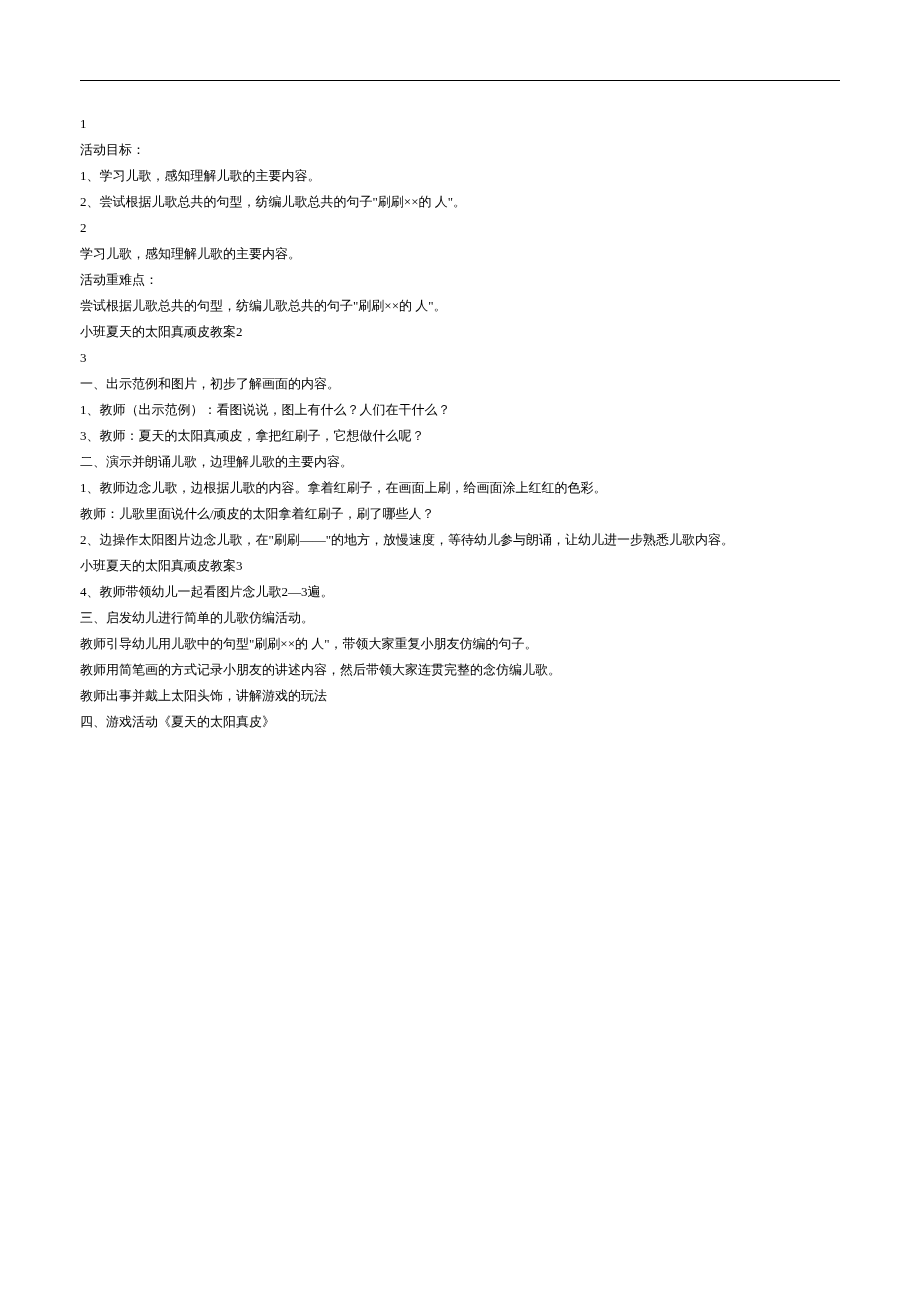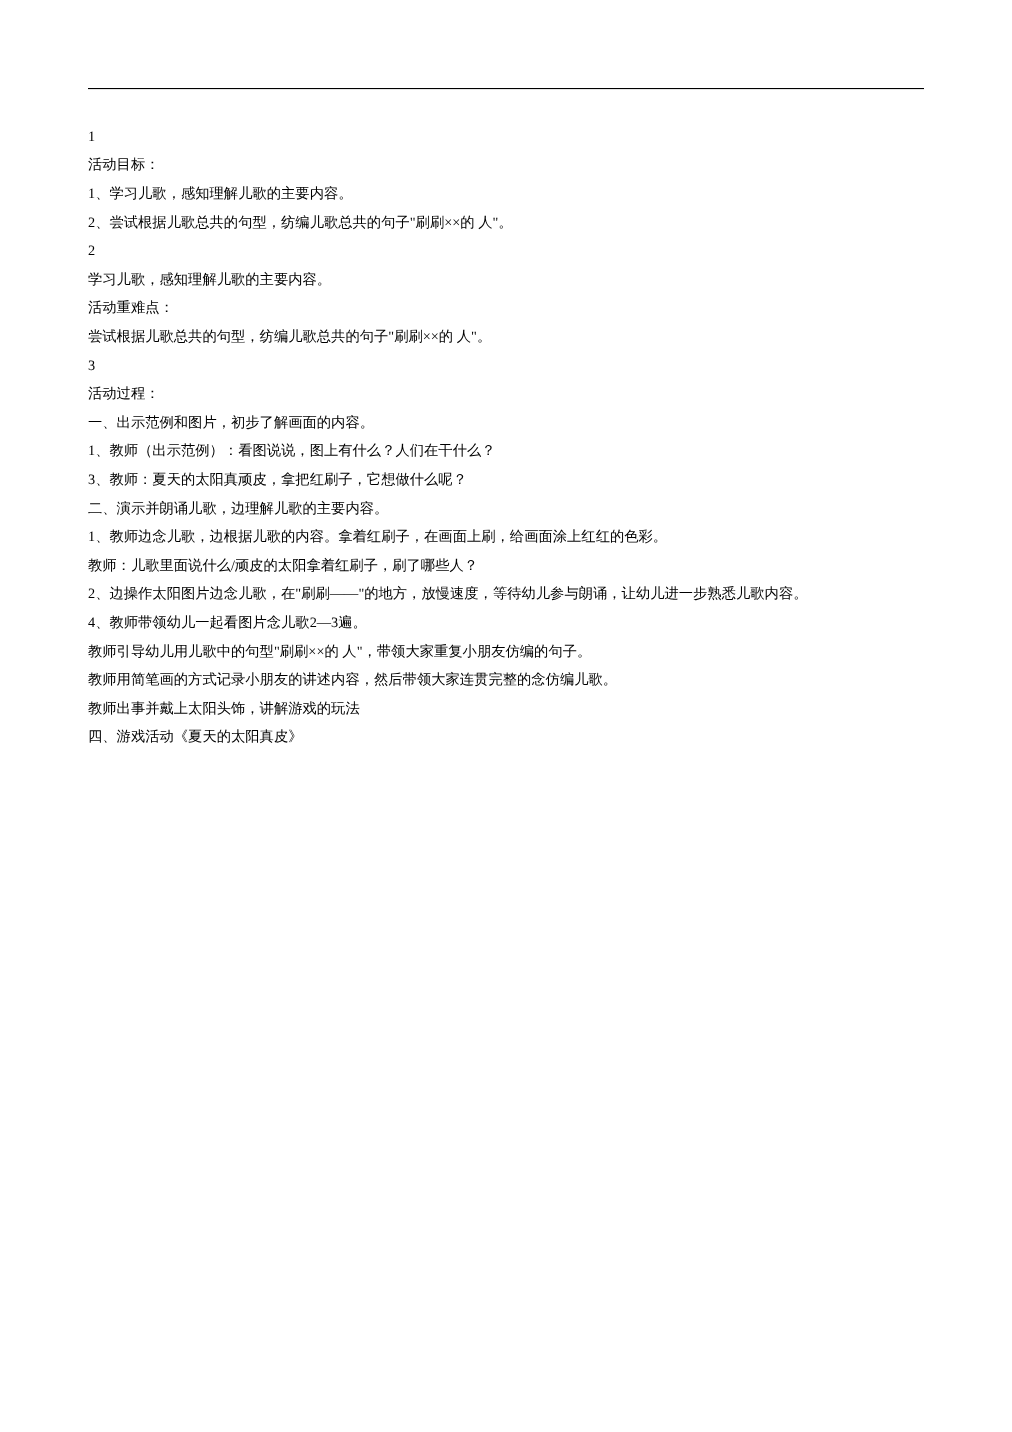--- a/index.html
+++ b/index.html
@@ -37,28 +37,30 @@
 <div class="content">
   <span class="line">1</span>
   <span class="line">活动目标：</span>
   <span class="line">1、学习儿歌，感知理解儿歌的主要内容。</span>
   <span class="line">2、尝试根据儿歌总共的句型，纺编儿歌总共的句子"刷刷××的  人"。</span>
 
   <span class="line">2</span>
   <span class="line">学习儿歌，感知理解儿歌的主要内容。</span>
   <span class="line">活动重难点：</span>
   <span class="line">尝试根据儿歌总共的句型，纺编儿歌总共的句子"刷刷××的  人"。</span>
+  <span class="line">小班夏天的太阳真顽皮教案2</span>
 
   <span class="line">3</span>
-  <span class="line">活动过程：</span>
   <span class="line">一、出示范例和图片，初步了解画面的内容。</span>
   <span class="line">1、教师（出示范例）：看图说说，图上有什么？人们在干什么？</span>
   <span class="line">3、教师：夏天的太阳真顽皮，拿把红刷子，它想做什么呢？</span>
   <span class="line">二、演示并朗诵儿歌，边理解儿歌的主要内容。</span>
   <span class="line">1、教师边念儿歌，边根据儿歌的内容。拿着红刷子，在画面上刷，给画面涂上红红的色彩。</span>
   <span class="line">教师：儿歌里面说什么/顽皮的太阳拿着红刷子，刷了哪些人？</span>
   <span class="line">2、边操作太阳图片边念儿歌，在"刷刷——"的地方，放慢速度，等待幼儿参与朗诵，让幼儿进一步熟悉儿歌内容。</span>
+  <span class="line">小班夏天的太阳真顽皮教案3</span>
   <span class="line">4、教师带领幼儿一起看图片念儿歌2—3遍。</span>
+  <span class="line">三、启发幼儿进行简单的儿歌仿编活动。</span>
   <span class="line">教师引导幼儿用儿歌中的句型"刷刷××的  人"，带领大家重复小朋友仿编的句子。</span>
   <span class="line">教师用简笔画的方式记录小朋友的讲述内容，然后带领大家连贯完整的念仿编儿歌。</span>
   <span class="line">教师出事并戴上太阳头饰，讲解游戏的玩法</span>
   <span class="line">四、游戏活动《夏天的太阳真皮》</span>
 </div>
 
 </body></html>

